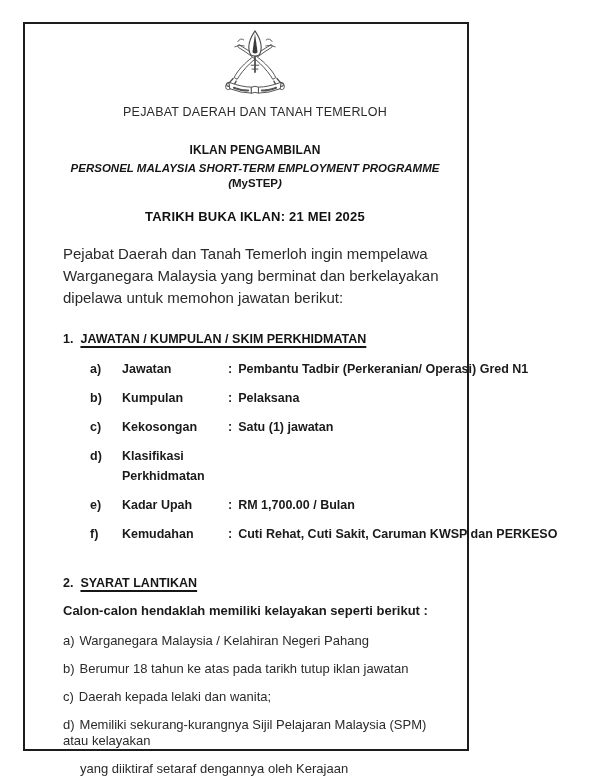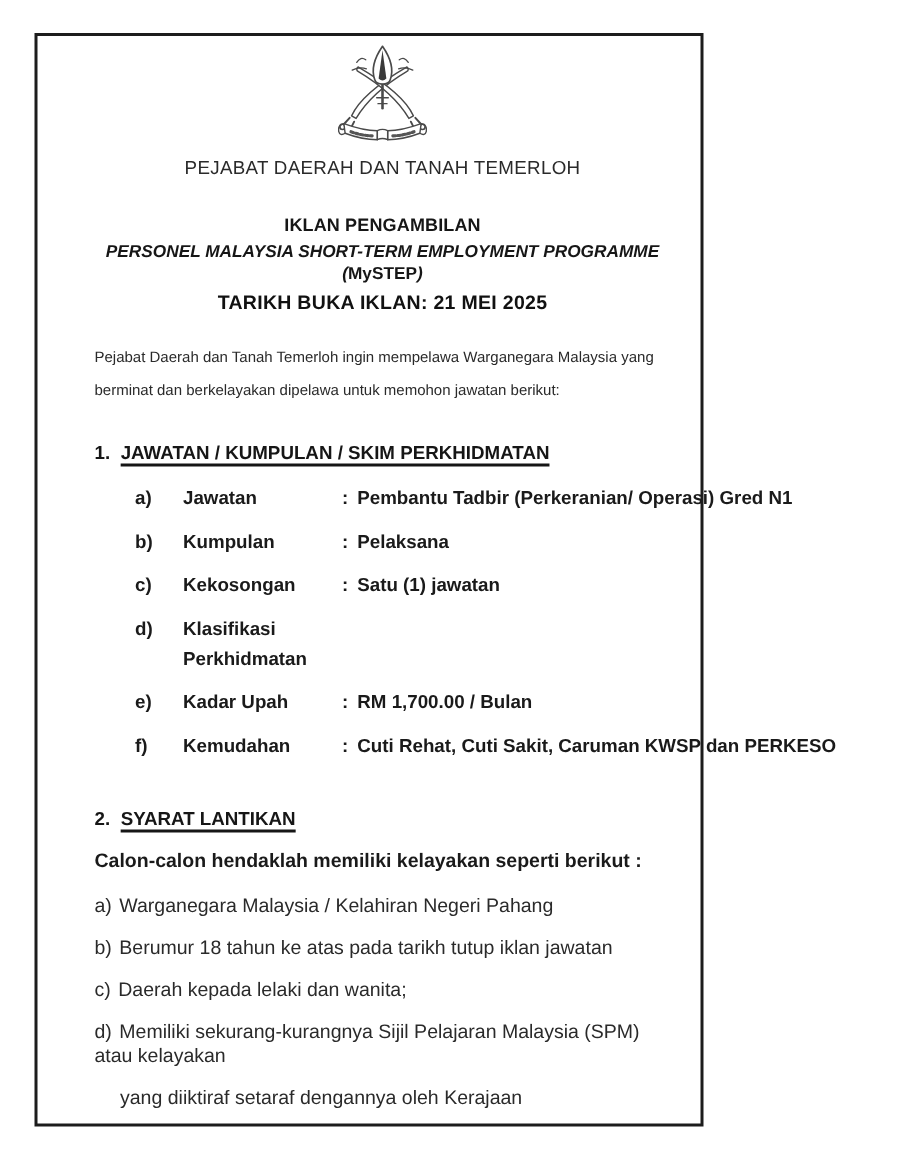--- a/index.html
+++ b/index.html
@@ -12,22 +12,22 @@
     position:absolute;left:23px;top:22px;width:446px;height:729px;
     border:2.5px solid #1c1c1c;box-sizing:border-box;background:#fff;
   }
   .content{padding:0 20px 0 38px;}
   .crest{width:86px;height:67px;margin:6px auto 0;display:block;}
   .crest svg{width:100%;height:100%;display:block;}
   .org{margin-top:8px;text-align:center;font-size:12.5px;letter-spacing:.2px;line-height:15px;color:#2a2a2a;}
   .title1{margin-top:23px;text-align:center;font-size:12px;font-weight:bold;letter-spacing:.1px;line-height:15px;color:#161616;}
   .title2{margin-top:3px;text-align:center;font-size:11.5px;font-weight:bold;line-height:15px;color:#161616;}
   .title2 .it{font-style:italic;}
-  .date{margin-top:3px;text-align:center;font-size:13px;font-weight:bold;letter-spacing:.2px;line-height:16px;color:#111;}
-  .intro{margin:18px 0 0 0;font-size:10px;line-height:22px;max-width:500px;color:#2a2a2a;}
+  .date{margin-top:18px;text-align:center;font-size:13px;font-weight:bold;letter-spacing:.2px;line-height:16px;color:#111;}
+  .intro{margin:18px 0 0 0;font-size:15px;line-height:22px;max-width:500px;color:#2a2a2a;}
   .sec-head{margin-top:22px;font-size:12.5px;font-weight:bold;line-height:17px;color:#161616;}
   .sec-head .num{margin-right:7px;}
   .sec-head .u{text-decoration:underline;text-underline-offset:3px;text-decoration-thickness:1.5px;}
   .sec-head.s2{margin-top:31px;}
   .detail-list{margin:11px 0 0 27px;}
   .drow{
     display:grid;grid-template-columns:32px 106px 1fr;
     font-size:12.5px;font-weight:bold;line-height:20px;margin-bottom:9px;color:#1a1a1a;
   }
   .dvalue{white-space:nowrap;}

